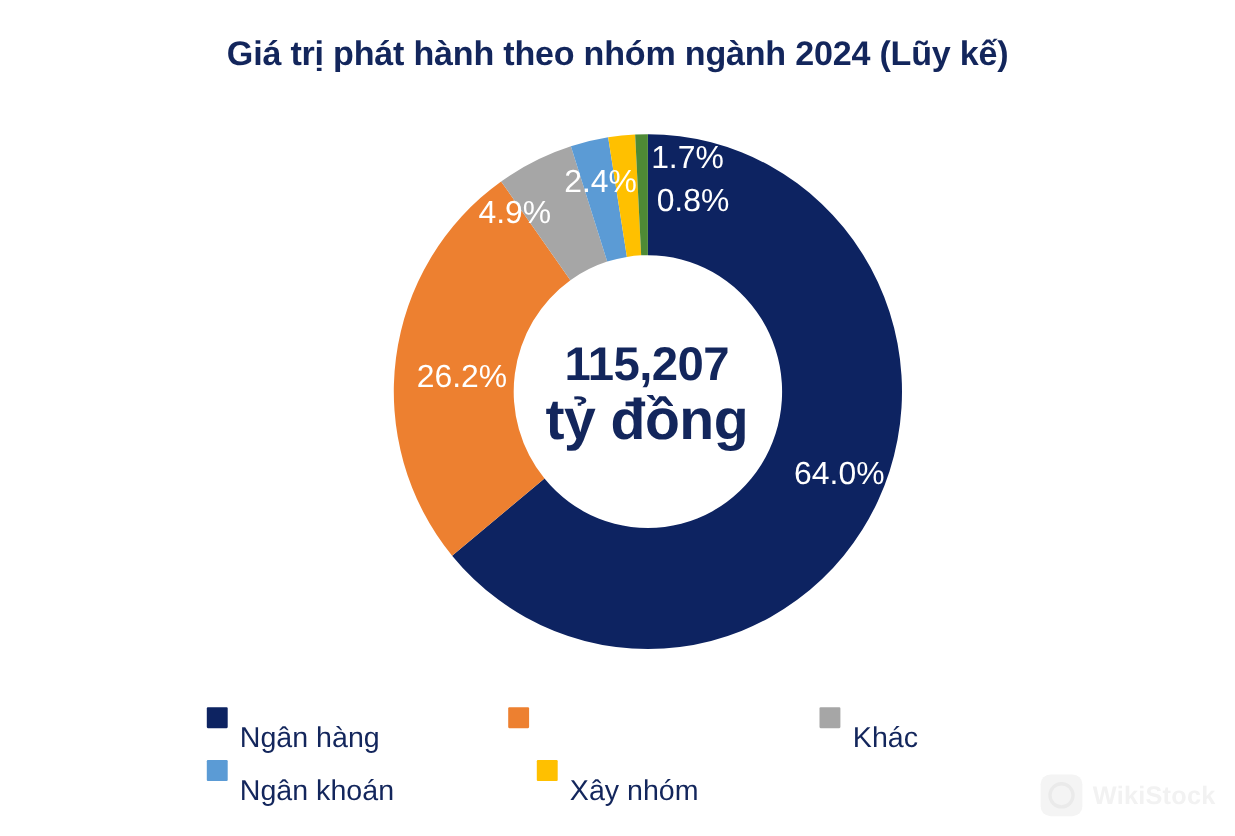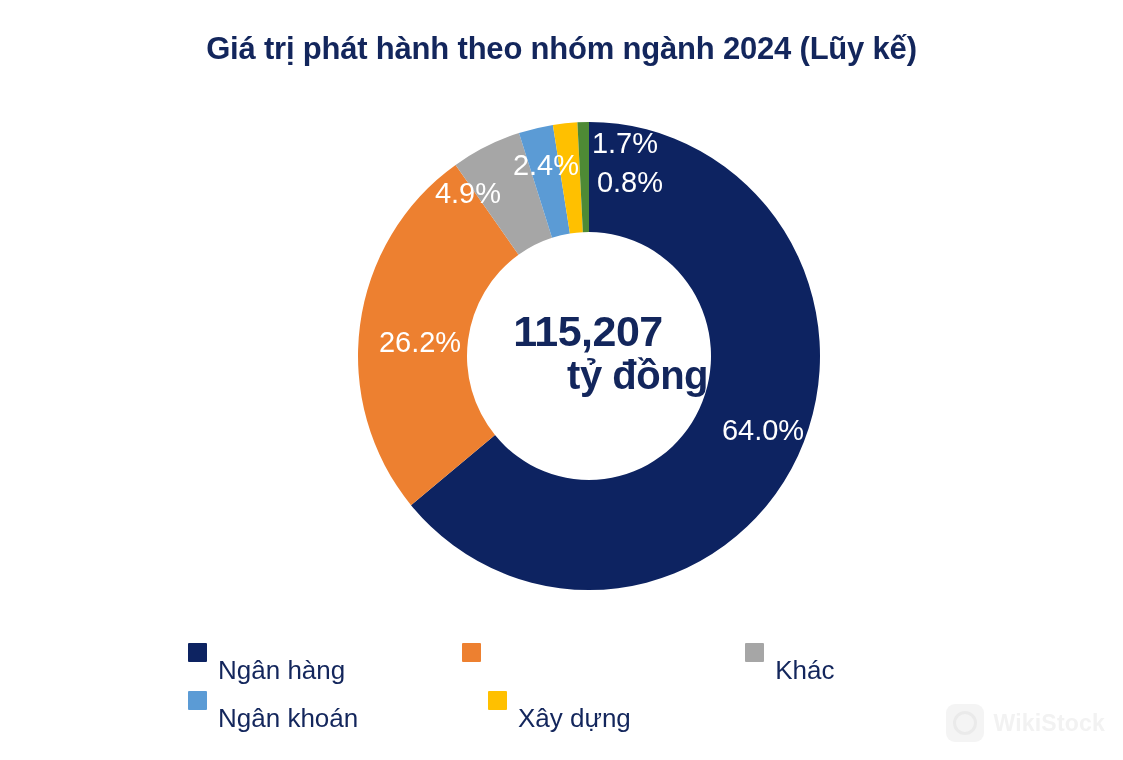--- a/index.html
+++ b/index.html
@@ -71,23 +71,22 @@
     font-weight: bold;
     line-height: 1.08;
     pointer-events: none;
     margin-top: 26px;
   }
   .center-value {
     font-size: 43px;
     letter-spacing: -0.5px;
   }
   .center-unit {
-    font-size: 40px;
+    font-size: 52px;
     letter-spacing: -0.5px;
-    text-align: right;
   }
 
   
   .legend {
     position: absolute;
     left: 188px;
     top: 628px;
     width: 740px;
   }
   .legend-row {
@@ -199,21 +198,21 @@
           <span class="legend-label">Khác</span>
         </div>
       </div>
       <div class="legend-row">
         <div class="legend-item col1">
           <span class="legend-swatch" style="background: rgb(91, 155, 213);"></span>
           <span class="legend-label">Ngân khoán</span>
         </div>
         <div class="legend-item col2">
           <span class="legend-swatch" style="background: rgb(255, 192, 0);"></span>
-          <span class="legend-label">Xây dựng</span>
+          <span class="legend-label">Xây nhóm</span>
         </div>
       </div>
     </div>
 
   <div class="watermark">
     <div class="wm-badge"></div>
     <div class="wm-text">WikiStock</div>
   </div>
 
 </div>

